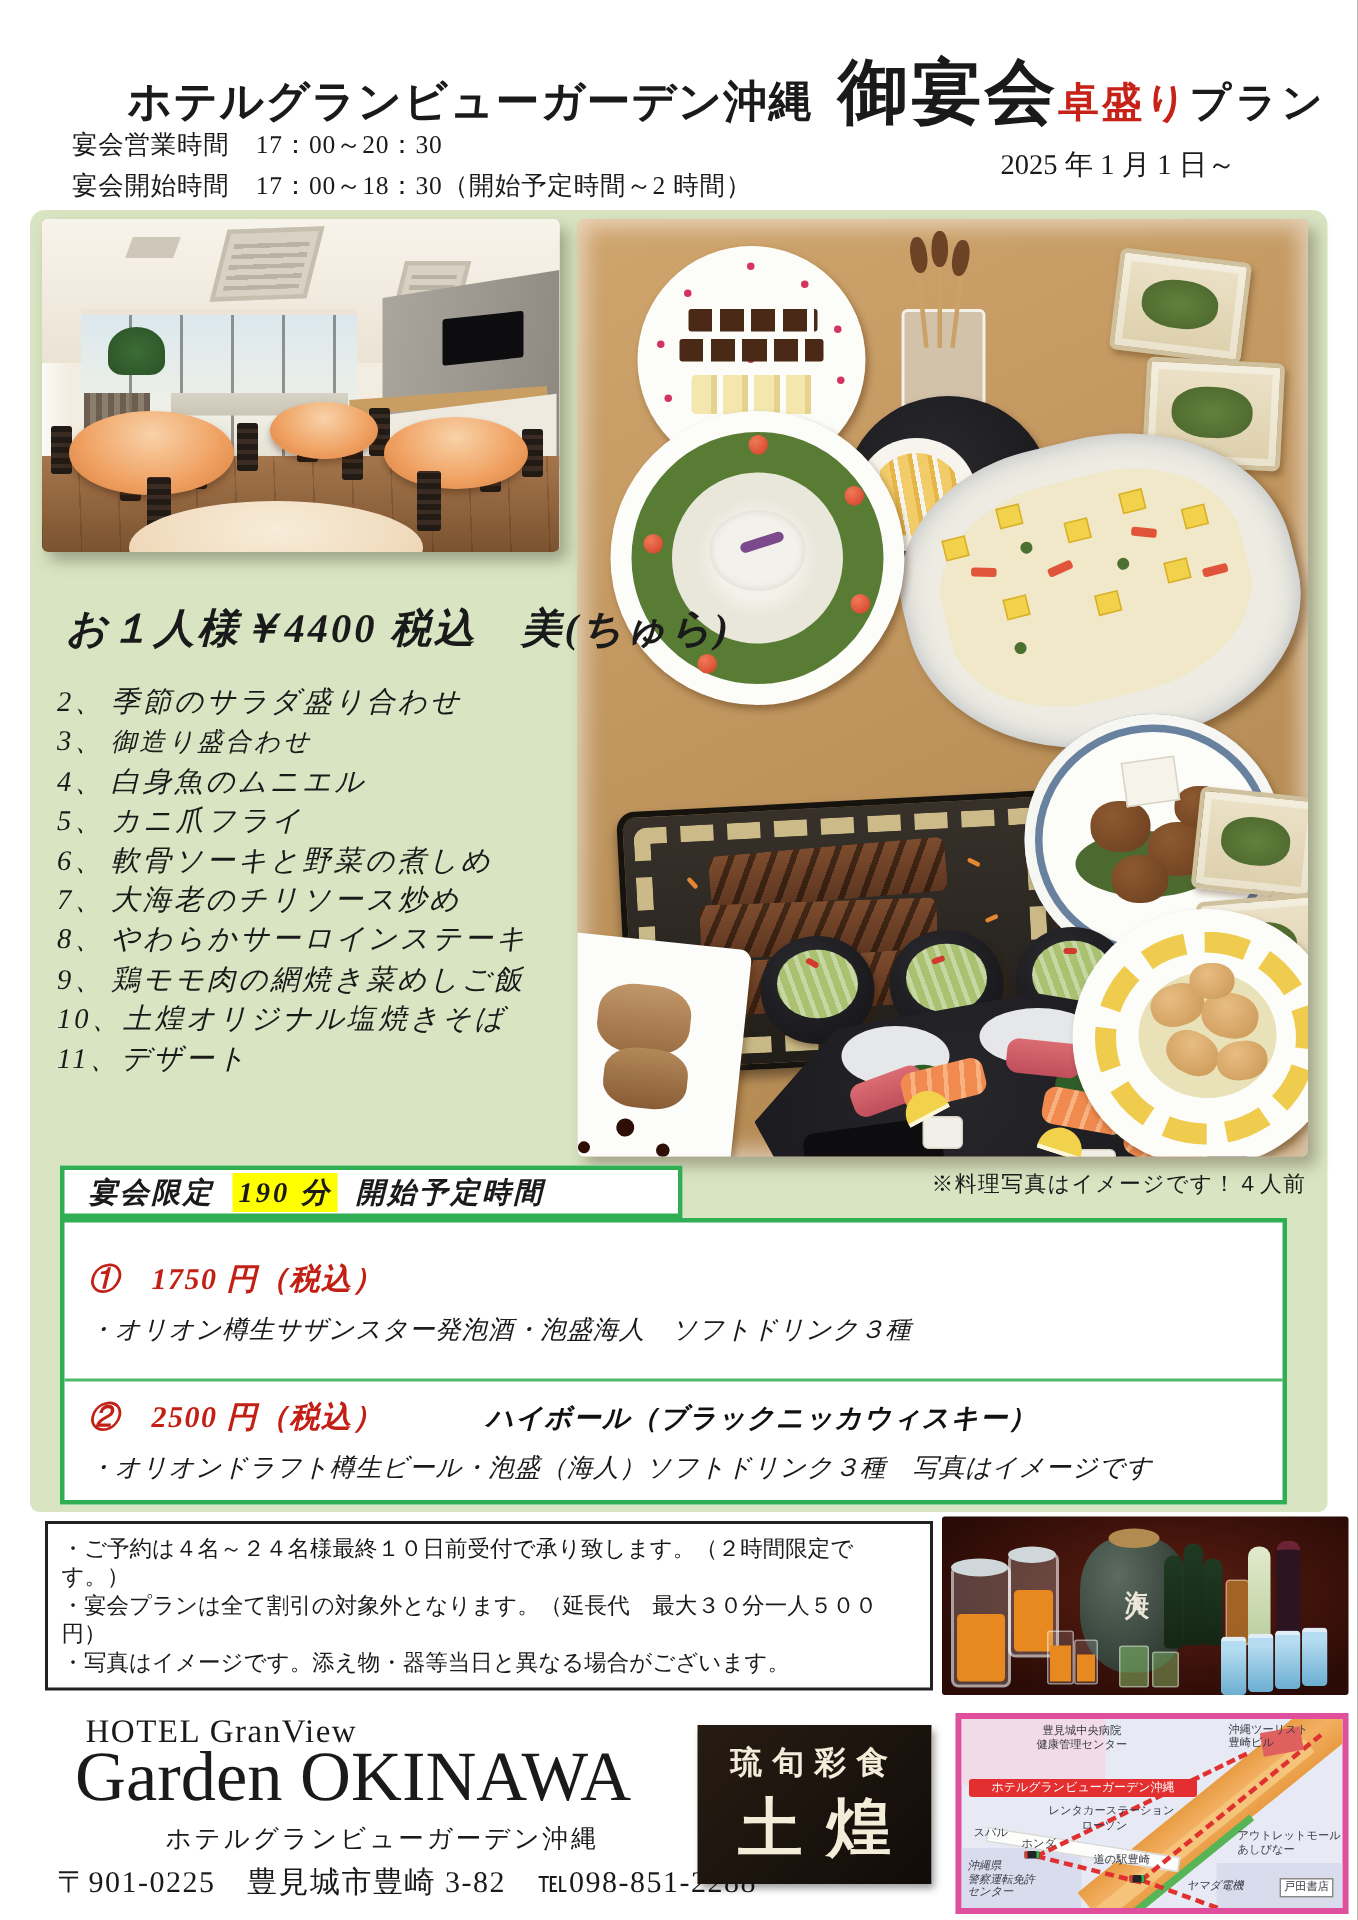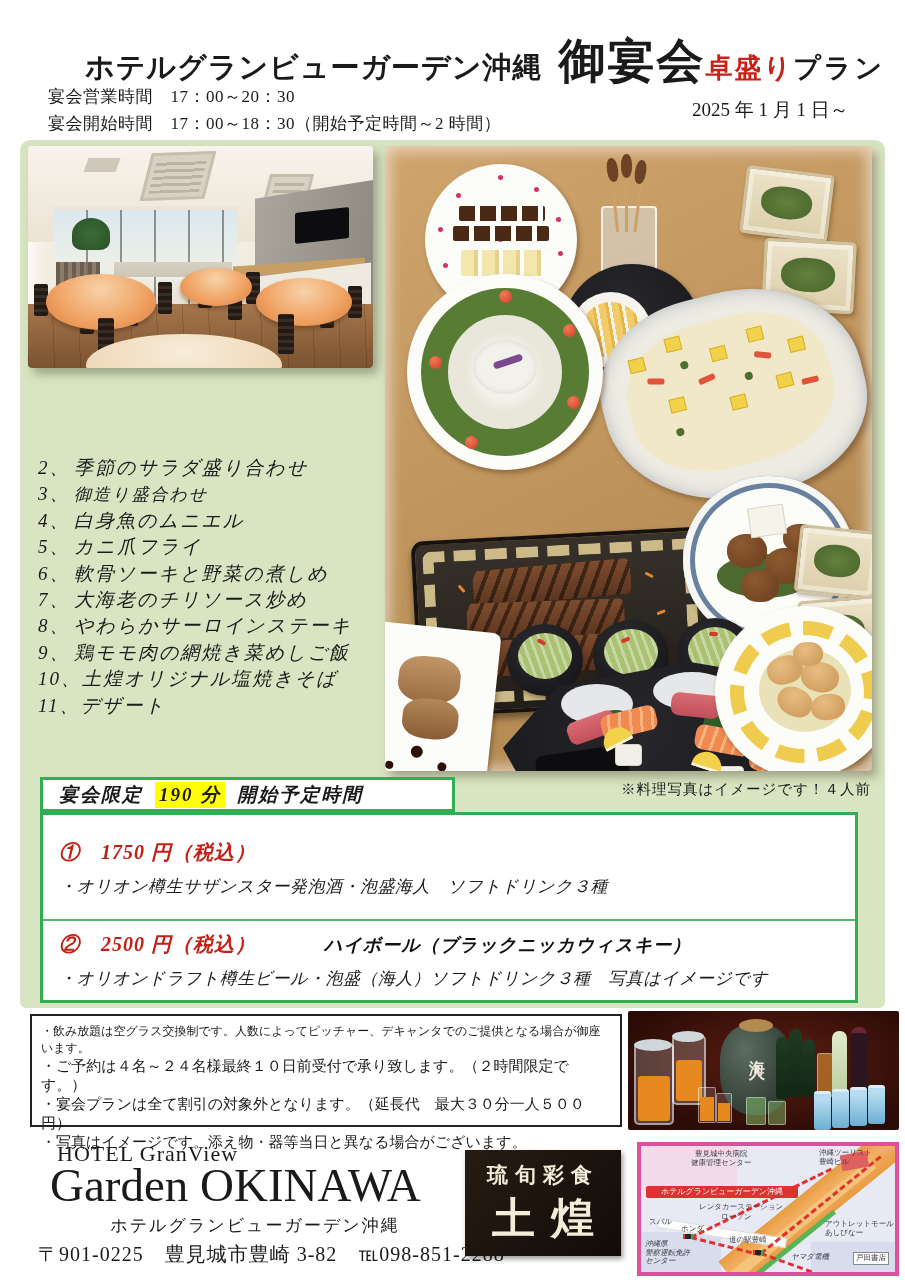--- a/index.html
+++ b/index.html
@@ -7,21 +7,21 @@
         font-family:"Liberation Serif","DejaVu Serif",serif;color:#1a1a1a;}
   .abs{position:absolute;}
 
   
   .title-row{top:30px;left:85px;display:flex;align-items:baseline;white-space:nowrap;}
   .t-hotel{font-size:29px;font-weight:bold;letter-spacing:1px;}
   .t-main{font-size:47px;font-weight:bold;margin-left:16px;letter-spacing:2px;}
   .t-accent{font-size:27px;font-weight:bold;color:#c62217;letter-spacing:2px;}
   .t-suffix{font-size:27px;font-weight:bold;letter-spacing:3px;}
   .hours{left:48px;font-size:17px;letter-spacing:.5px;}
-  .date-note{left:692px;top:97px;font-size:19px;}
+  .date-note{left:667px;top:97px;font-size:19px;}
 
   
   .panel{left:20px;top:140px;width:865px;height:868px;background:#d9e5c2;border-radius:10px 10px 6px 6px;}
 
   
   .interior{left:28px;top:146px;width:345px;height:222px;background:#f3ece1;overflow:hidden;border-radius:4px;
             box-shadow:5px 6px 10px rgba(110,110,90,.55), inset 0 0 16px 7px rgba(255,255,255,.9);}
   .int-ceiling{top:0;left:0;right:0;height:96px;background:linear-gradient(#f8f3eb,#ebe3d4);}
   .ac{background:#d9d2c4;border:3px solid #c6bfb0;}
   .ac-grille{position:absolute;inset:4px;background:repeating-linear-gradient(0deg,#bab3a4 0 3px,#d9d2c4 3px 7px);}
@@ -348,20 +348,21 @@
       <div class="abs shrimp" style="left:52px;top:50px;width:36px;height:28px;transform:rotate(-16deg);"></div>
       <div class="abs shrimp" style="left:86px;top:56px;width:38px;height:30px;transform:rotate(12deg);"></div>
       <div class="abs shrimp" style="left:62px;top:82px;width:36px;height:28px;transform:rotate(28deg);"></div>
       <div class="abs shrimp" style="left:96px;top:88px;width:34px;height:26px;transform:rotate(-8deg);"></div>
       <div class="abs shrimp" style="left:78px;top:36px;width:30px;height:24px;"></div>
     </div>
   </div>
 
   <div class="abs caption" style="left:618px;top:780px;width:256px;text-align:center;">※料理写真はイメージです！４人前</div>
 
+  <div class="abs price-line">お１人様￥4400 税込　美(ちゅら)</div>
   <div class="abs menu-list">
     <div class="menu-item"><span class="menu-no">2、</span><span>季節のサラダ盛り合わせ</span></div>
     <div class="menu-item"><span class="menu-no">3、</span><span style="font-size:17px;">御造り盛合わせ</span></div>
     <div class="menu-item"><span class="menu-no">4、</span><span>白身魚のムニエル</span></div>
     <div class="menu-item"><span class="menu-no">5、</span><span>カニ爪フライ</span></div>
     <div class="menu-item"><span class="menu-no">6、</span><span>軟骨ソーキと野菜の煮しめ</span></div>
     <div class="menu-item"><span class="menu-no">7、</span><span>大海老のチリソース炒め</span></div>
     <div class="menu-item"><span class="menu-no">8、</span><span>やわらかサーロインステーキ</span></div>
     <div class="menu-item"><span class="menu-no">9、</span><span>鶏モモ肉の網焼き菜めしご飯</span></div>
     <div class="menu-item"><span class="menu-no">10、</span><span>土煌オリジナル塩焼きそば</span></div>
@@ -378,21 +379,20 @@
     <div class="abs plan-detail" style="left:16px;top:60px;">・オリオン樽生サザンスター発泡酒・泡盛海人　ソフトドリンク３種</div>
     <div class="abs divider"></div>
     <div class="abs" style="left:16px;top:116px;white-space:nowrap;">
       <span class="plan-price">②　2500 円（税込）</span>
       <span class="plan-extra">ハイボール（ブラックニッカウィスキー）</span>
     </div>
     <div class="abs plan-detail" style="left:16px;top:152px;">・オリオンドラフト樽生ビール・泡盛（海人）ソフトドリンク３種　写真はイメージです</div>
   </div>
 
   <div class="abs notes">
-    <div class="note-sm">・飲み放題は空グラス交換制です。人数によってピッチャー、デキャンタでのご提供となる場合が御座います。</div>
     <div class="note">・ご予約は４名～２４名様最終１０日前受付で承り致します。（２時間限定です。）</div>
     <div class="note">・宴会プランは全て割引の対象外となります。（延長代　最大３０分一人５００円）</div>
     <div class="note">・写真はイメージです。添え物・器等当日と異なる場合がございます。</div>
   </div>
 
   <div class="abs drinks">
     <div class="abs pitcher" style="left:6px;top:32px;width:36px;height:78px;">
         <div class="pit-fill" style="height:58%;"></div>
         <div class="abs" style="left:-2px;top:-6px;width:38px;height:12px;border-radius:50%;background:#cfd7db;"></div>
       </div>

